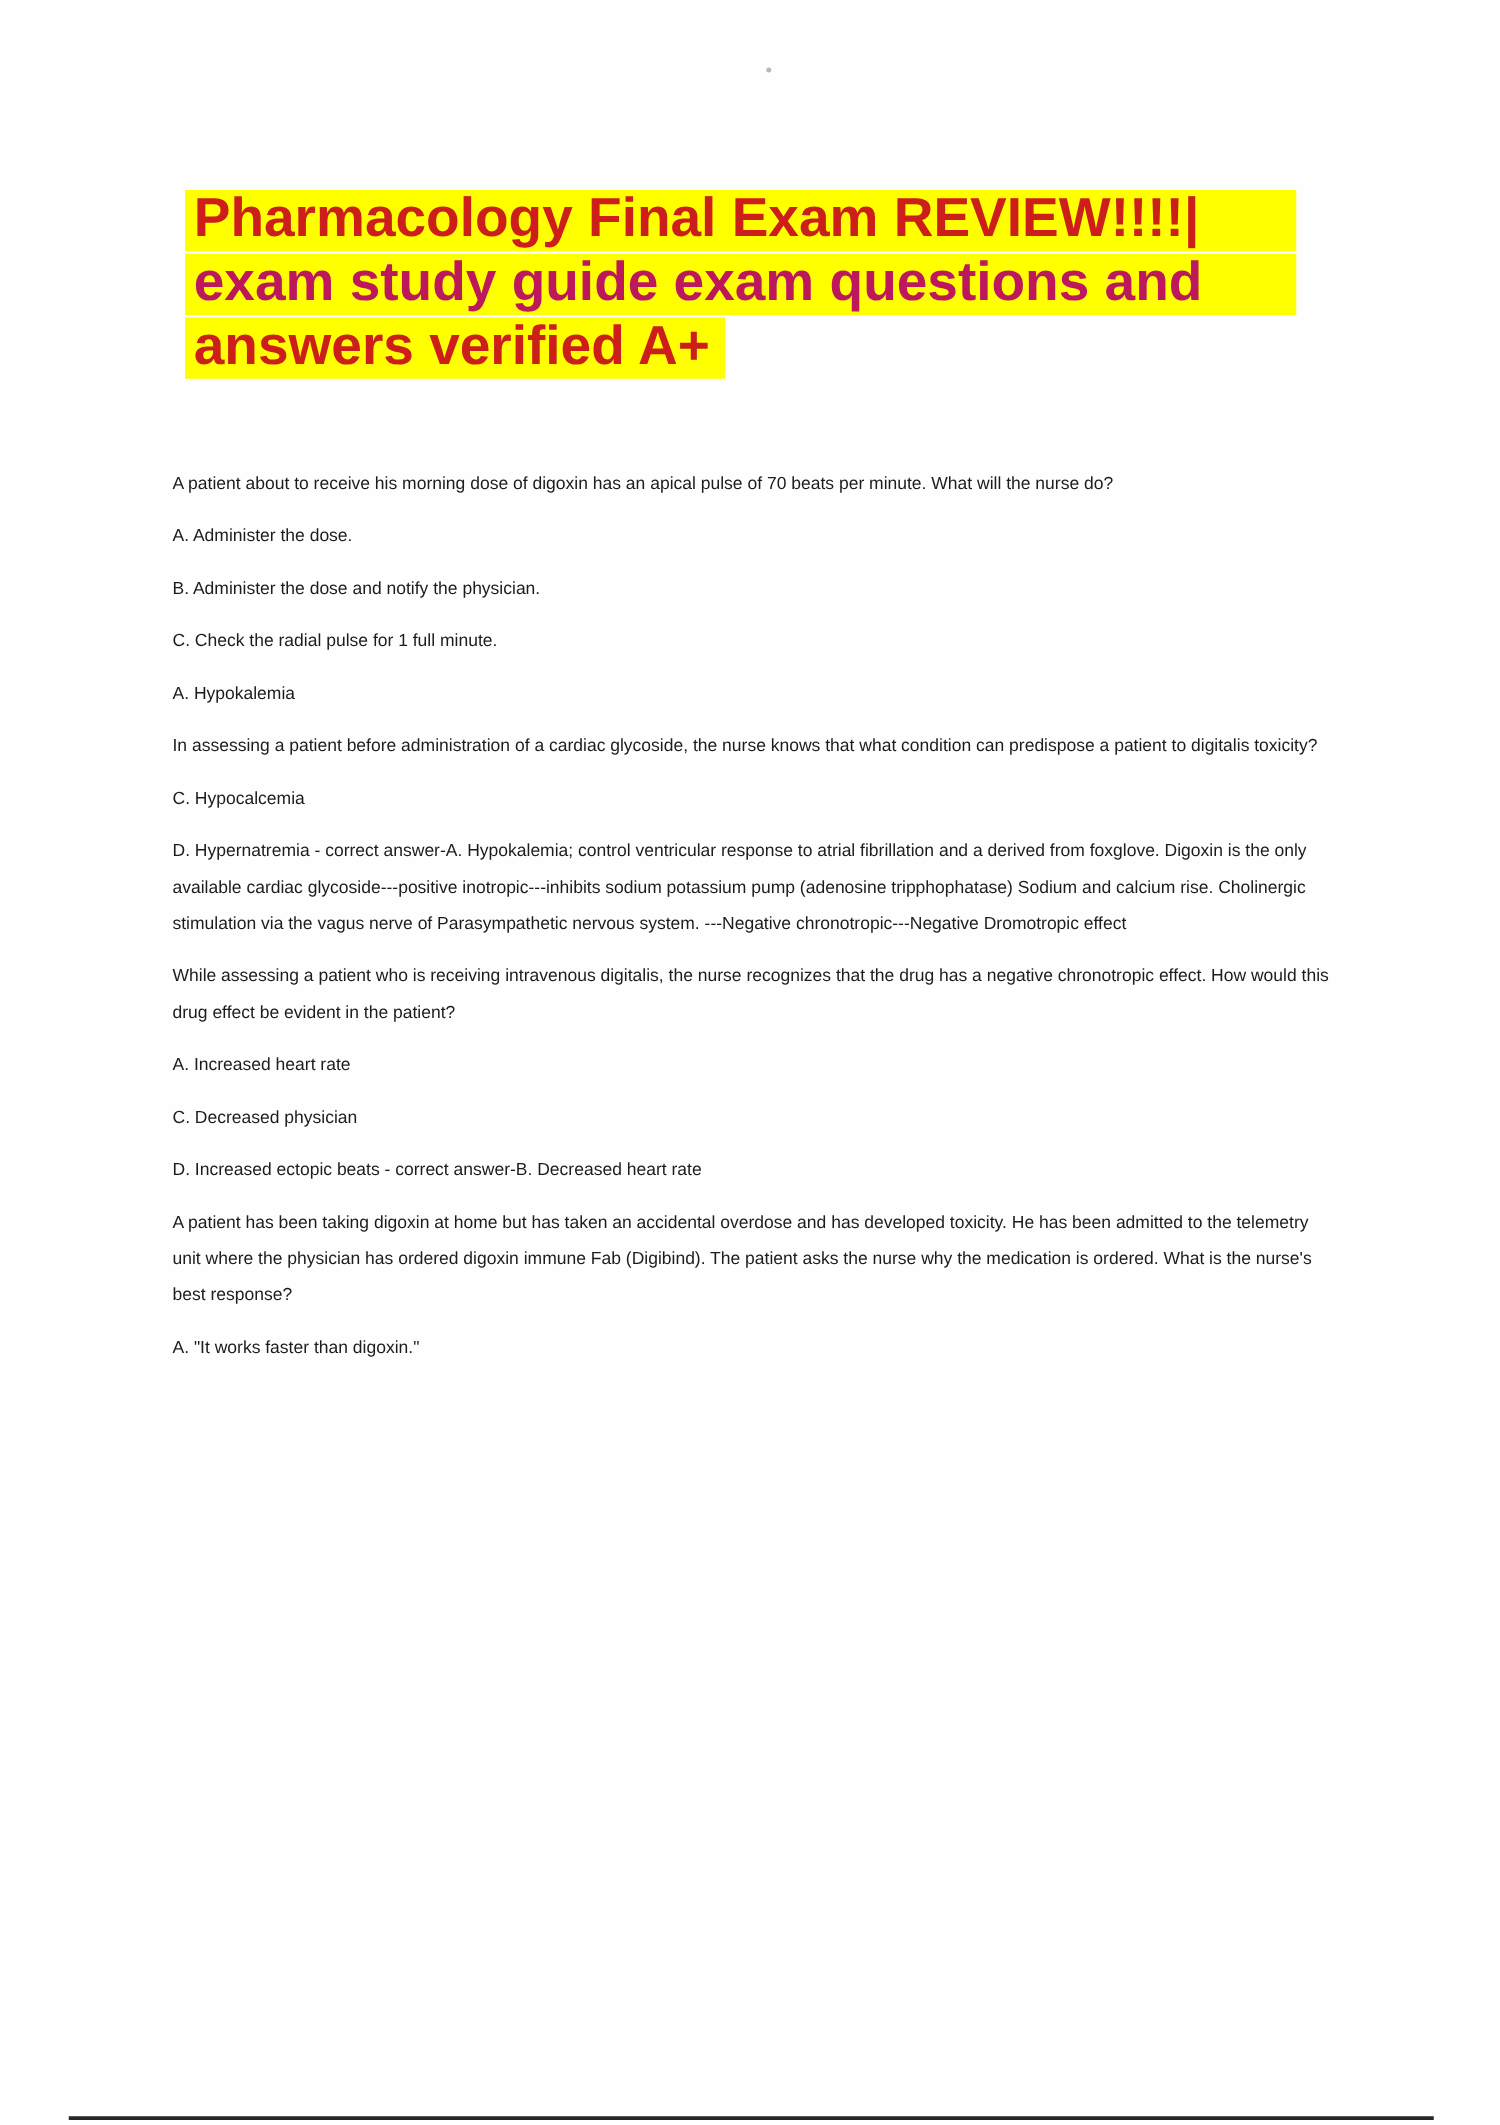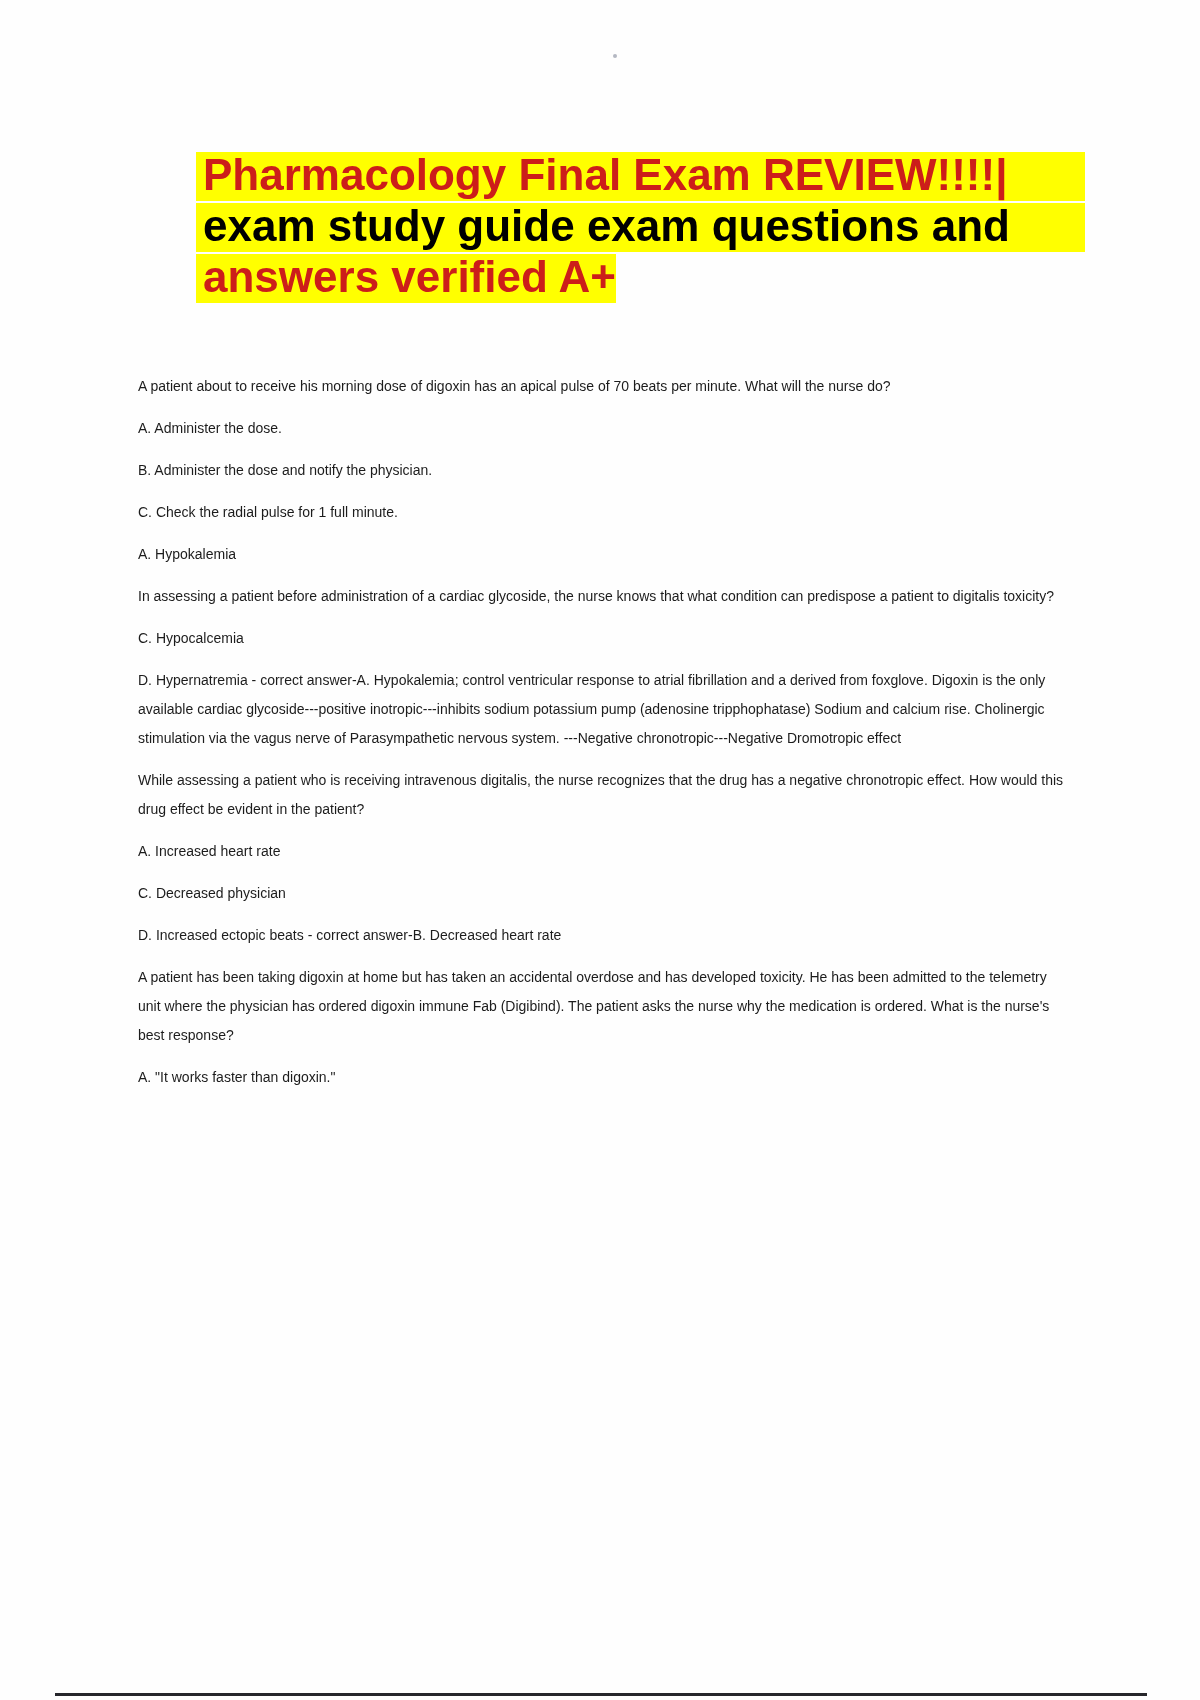--- a/index.html
+++ b/index.html
@@ -34,26 +34,26 @@
     font-weight: bold;
     font-size: 44px;
     letter-spacing: 0px;
   }
   .title-line .hl {
     display: inline-block;
     height: 49px;
     line-height: 46px;
     padding-left: 7px;
     white-space: nowrap;
-    margin-left: 48px;
   }
   .title-line.wide .hl {
     width: 882px;
   }
   .title-line.narrow .hl {
+    padding-right: 12px;
   }
   .body-text {
     position: absolute;
     left: 138px;
     top: 372px;
     width: 930px;
     font-size: 14px;
     line-height: 29px;
     color: #1c1c1c;
   }
@@ -74,21 +74,21 @@
 
 <div class="page">
 
   <div class="speck"></div>
 
   <div class="title-block">
     <div class="title-line wide">
       <span class="hl" style="background: rgb(255, 255, 0); color: rgb(204, 30, 26);">Pharmacology Final Exam REVIEW!!!!|</span>
     </div>
     <div class="title-line wide">
-      <span class="hl" style="background: rgb(255, 255, 0); color: #000000;">exam study guide exam questions and</span>
+      <span class="hl" style="background: rgb(255, 255, 0); color: #be185d;">exam study guide exam questions and</span>
     </div>
     <div class="title-line narrow">
       <span class="hl" style="background: rgb(255, 255, 0); color: rgb(204, 30, 26);">answers verified A+</span>
     </div>
   </div>
 
   <div class="body-text" id="body-text">
       <p>A patient about to receive his morning dose of digoxin has an apical pulse of 70 beats per minute. What will the nurse do?</p>
       <p>A. Administer the dose.</p>
       <p>B. Administer the dose and notify the physician.</p>

